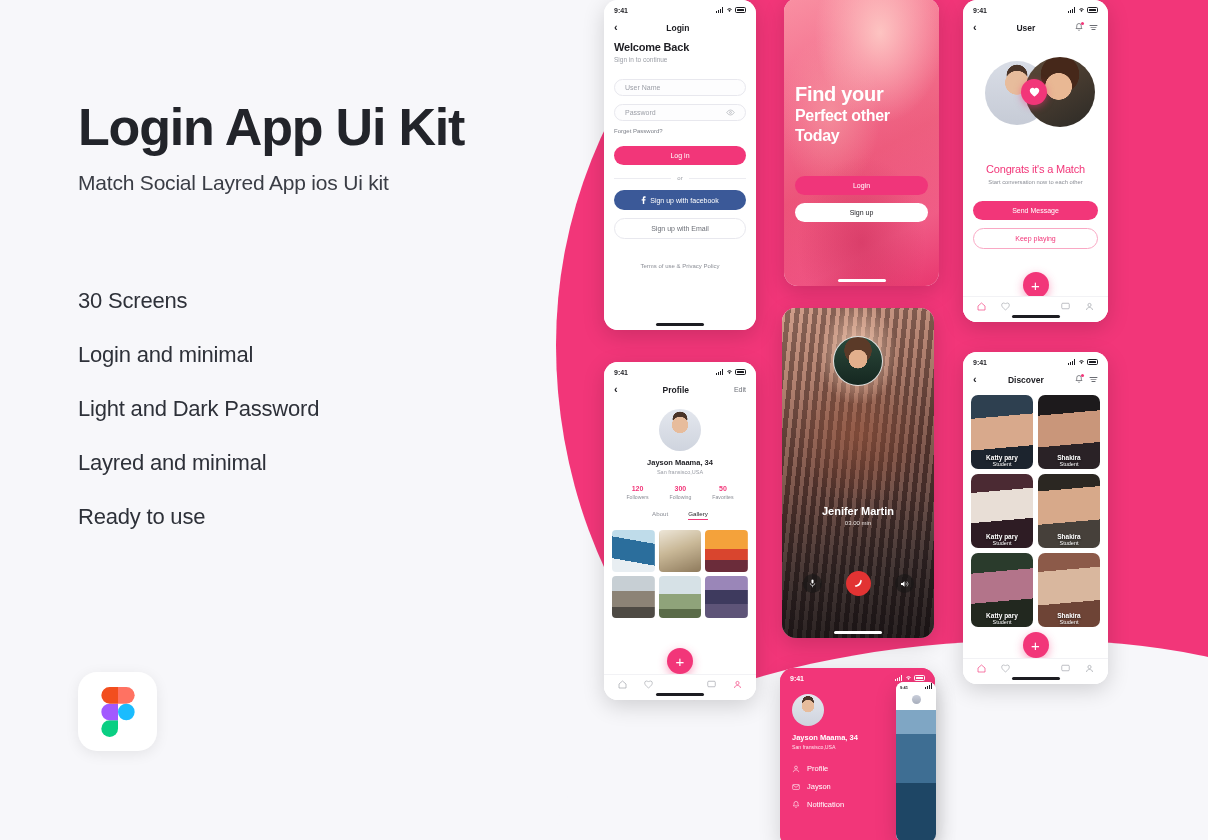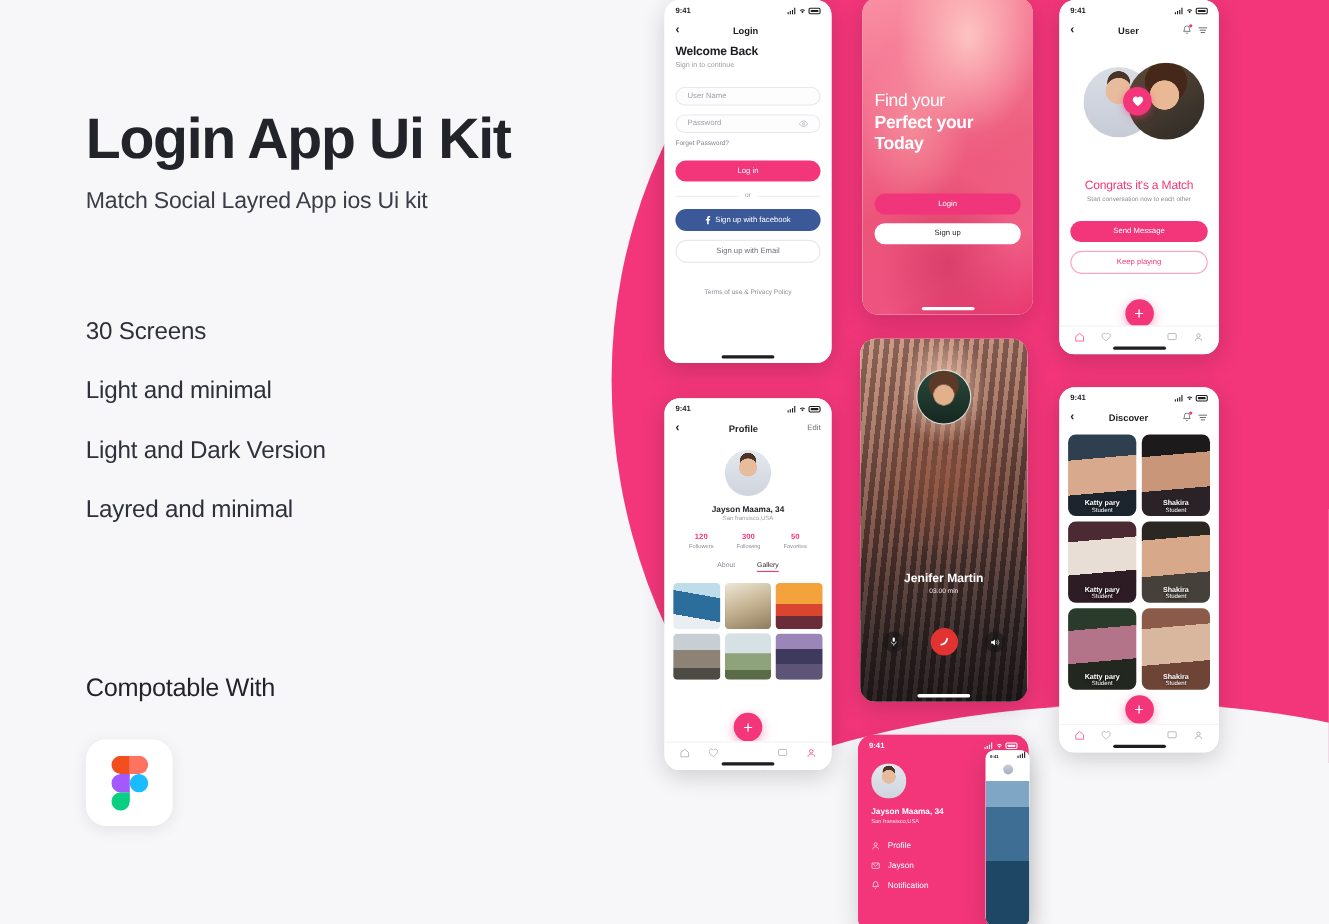--- a/index.html
+++ b/index.html
@@ -169,26 +169,26 @@
   <div class="blob"></div>
   <div class="blob-bottom-cut"></div>
 
   <div class="left-col">
     <div class="kit-title">Login App Ui Kit</div>
     <div class="kit-sub">Match  Social Layred App ios Ui kit</div>
   </div>
 
   <div class="features">
     <div class="feature">30 Screens</div>
-    <div class="feature">Light and minimal</div>
-    <div class="feature">Light and Dark Version</div>
+    <div class="feature">Login and minimal</div>
+    <div class="feature">Light and Dark Password</div>
     <div class="feature">Layred and minimal</div>
-  </div>
-
-  <div class="compat-title">Compotable With</div>
+    <div class="feature">Ready to use</div>
+  </div>
+
 
   <div class="figma-tile">
     <svg width="34" height="50" viewBox="0 0 38 57">
       <path d="M9.5 57a9.5 9.5 0 0 0 9.5-9.5V38H9.5a9.5 9.5 0 0 0 0 19z" fill="#0ACF83"></path>
       <path d="M0 28.5A9.5 9.5 0 0 1 9.5 19H19v19H9.5A9.5 9.5 0 0 1 0 28.5z" fill="#A259FF"></path>
       <path d="M0 9.5A9.5 9.5 0 0 1 9.5 0H19v19H9.5A9.5 9.5 0 0 1 0 9.5z" fill="#F24E1E"></path>
       <path d="M19 0h9.5a9.5 9.5 0 0 1 0 19H19V0z" fill="#FF7262"></path>
       <path d="M38 28.5A9.5 9.5 0 1 1 28.5 19 9.5 9.5 0 0 1 38 28.5z" fill="#1ABCFE"></path>
     </svg>
   </div>
@@ -255,22 +255,22 @@
   </div>
 
   <div class="phone" id="phone-onboard">
     <div class="screen" style="background:linear-gradient(150deg,#F46A95 0%,#EE4D7F 30%,#E8446F 55%,#F05A86 80%,#E8396F 100%);">
       <div style="position:absolute;inset:0;background:
              radial-gradient(ellipse 60% 45% at 62% 12%, rgba(255,214,205,0.80), transparent 70%),
              radial-gradient(ellipse 45% 38% at 30% 40%, rgba(246,170,170,0.55), transparent 72%),
              radial-gradient(ellipse 55% 40% at 50% 85%, rgba(201,42,86,0.55), transparent 75%),
              linear-gradient(170deg, rgba(255,190,178,0.45), rgba(233,48,110,0.25));"></div>
       <div style="position:absolute;left:11px;top:84px;z-index:2">
-        <div style="font-size:16px;font-weight:400;color:#fff;line-height:1.22;letter-spacing:-0.3px">Find your</div>
-        <div style="font-size:16px;font-weight:700;color:#fff;line-height:1.22;letter-spacing:-0.3px">Perfect your</div>
+        <div style="font-size:20px;font-weight:700;color:#fff;line-height:1.22;letter-spacing:-0.3px">Find your</div>
+        <div style="font-size:16px;font-weight:700;color:#fff;line-height:1.22;letter-spacing:-0.3px">Perfect other</div>
         <div style="font-size:16px;font-weight:700;color:#fff;line-height:1.22;letter-spacing:-0.3px">Today</div>
       </div>
       <div style="position:absolute;left:11px;right:11px;top:178px;z-index:2">
         <div style="background:#F0357A;color:#fff;border-radius:40px;text-align:center;font-size:7px;padding:6px 0;">Login</div>
         <div style="background:#fff;color:#1d1d22;border-radius:40px;text-align:center;font-size:7px;padding:6px 0;margin-top:8px;font-weight:500">Sign up</div>
       </div>
       <div class="homebar light"></div>
     </div>
   </div>
 
@@ -465,21 +465,21 @@
       <div style="position:absolute;inset:0;background:
              radial-gradient(ellipse 38% 22% at 50% 14%, rgba(240,200,176,0.95), transparent 70%),
              radial-gradient(ellipse 60% 30% at 50% 38%, rgba(150,84,60,0.6), transparent 72%),
              linear-gradient(180deg, transparent 55%, rgba(20,14,14,0.55) 100%),
              repeating-linear-gradient(96deg, rgba(255,255,255,0.14) 0 4px, rgba(25,25,30,0.35) 4px 9px) ;
              background-blend-mode:normal,normal,normal,soft-light;"></div>
       <div class="avatar-circle" style="position:absolute;left:50%;top:28px;transform:translateX(-50%);width:50px;height:50px;border:1.5px solid rgba(255,255,255,.85);
              background-image:radial-gradient(circle at 50% 46%, #E3B08C 0 26%, transparent 27%),
                radial-gradient(circle at 50% 28%, #5B3A28 0 32%, transparent 33%),
                linear-gradient(#2C4A3C,#152720);"></div>
-      <div style="position:absolute;left:0;right:0;top:212px;text-align:center">
+      <div style="position:absolute;left:0;right:0;top:197px;text-align:center">
         <div style="font-size:11px;font-weight:700;color:#fff">Jenifer Martin</div>
         <div style="font-size:6px;color:#EDE6E4;margin-top:3px">03.00 min</div>
       </div>
       <div style="position:absolute;left:0;right:0;bottom:42px;display:flex;align-items:center;justify-content:center;gap:24px">
         <span style="width:19px;height:19px;border-radius:50%;background:rgba(25,22,22,0.62);display:flex;align-items:center;justify-content:center">
           <svg width="7" height="9" viewBox="0 0 14 18">
             <rect x="5" y="1" width="4" height="8" rx="2" fill="#fff"></rect>
             <path d="M2.5 8.5a4.5 4.5 0 0 0 9 0M7 13v3.5" stroke="#fff" stroke-width="1.2" fill="none"></path>
           </svg>
         </span>

